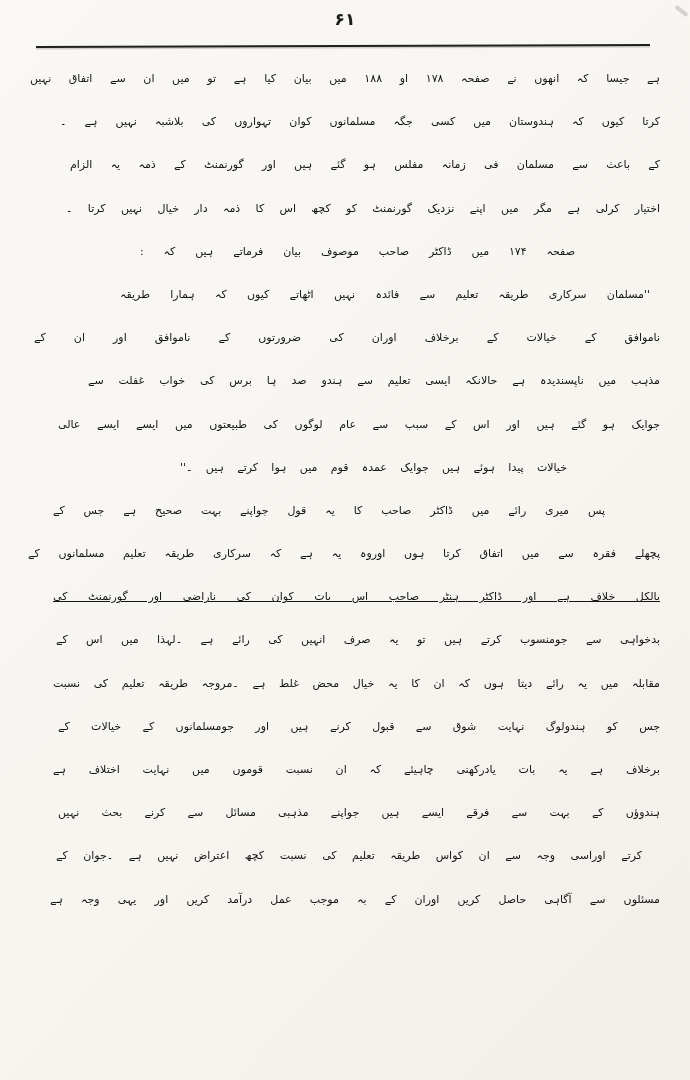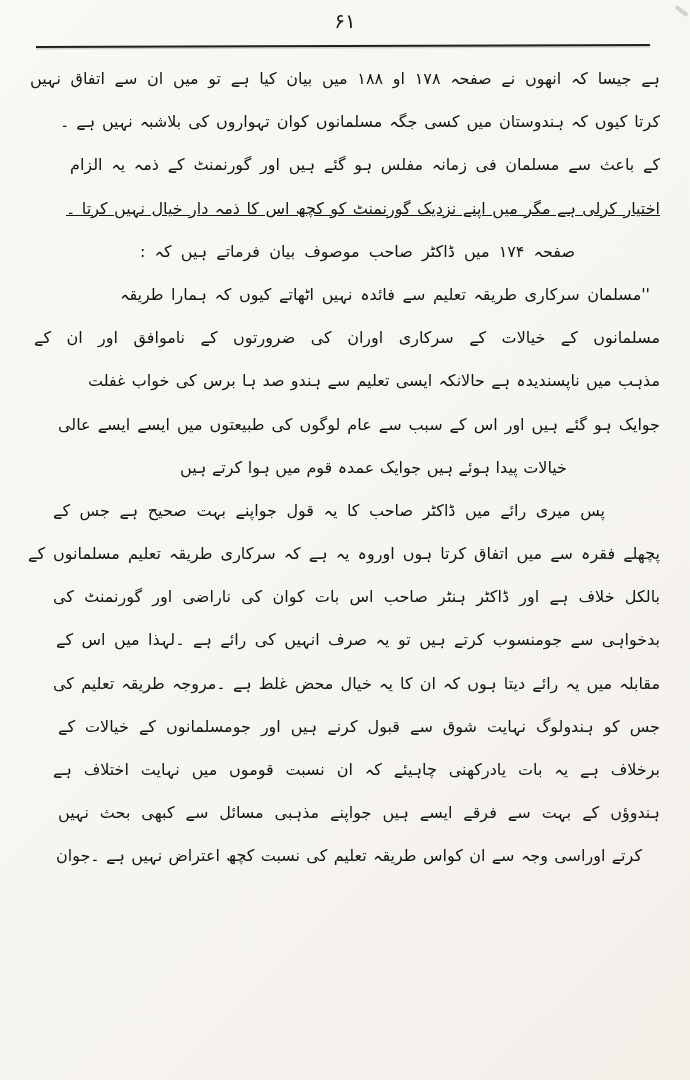--- a/index.html
+++ b/index.html
@@ -11,21 +11,21 @@
   .page{
     position:relative;
     width:690px;height:1080px;
     background:linear-gradient(135deg,#f9f8f4 0%,#f7f5f0 55%,#f2efe9 100%);
     overflow:hidden;
     color:#161616;
   }
   .page-number{
     position:absolute;top:9px;left:0;right:0;
     text-align:center;
-    font-size:20px;font-weight:normal;
+    font-size:17px;font-weight:bold;
     letter-spacing:1px;
     direction:rtl;
     color:#1b1b1b;
   }
   .header-rule{
     position:absolute;top:45px;left:36px;right:40px;height:2px;
     background:#202020;
     transform:rotate(-0.2deg);
     box-shadow:0 1.5px 0 rgba(30,30,30,0.18);
   }
@@ -35,21 +35,21 @@
     transform:rotate(38deg);
     border-radius:2px;
   }
   .text-block{
     position:absolute;top:57px;right:30px;left:28px;bottom:0;
     direction:rtl;
   }
   .line{
     height:43.2px;
     line-height:43.2px;
-    font-size:16px;
+    font-size:11px;
     text-align:justify;
     text-align-last:justify;
     -moz-text-align-last:justify;
     overflow:hidden;
     color:#141414;
   }
 </style>
 </head>
 <body>
 
@@ -57,30 +57,31 @@
   <div class="page-number">۶۱</div>
 
   <div class="header-rule"></div>
 
   <div class="scan-smudge"></div>
 
   <div class="text-block" id="text-block">
       <div class="line" style="padding-right: 0px; padding-left: 2px;">ہے جیسا کہ انھوں نے صفحہ ۱۷۸ او ۱۸۸ میں بیان کیا ہے تو میں ان سے اتفاق نہیں</div>
       <div class="line" style="padding-right: 0px; padding-left: 32px;">کرتا کیوں کہ ہندوستان میں کسی جگہ مسلمانوں کوان تہواروں کی بلاشبہ نہیں ہے ۔</div>
       <div class="line" style="padding-right: 0px; padding-left: 42px;">کے باعث سے مسلمان فی زمانہ مفلس ہو گئے ہیں اور گورنمنٹ کے ذمہ یہ الزام</div>
-      <div class="line" style="padding-right: 0px; padding-left: 38px; text-decoration: underline;">اختیار کرلی ہے مگر میں اپنے نزدیک گورنمنٹ کو کچھ اس کا ذمہ دار خیال نہیں کرتا ۔</div>
+      <div class="line" style="padding-right: 0px; padding-left: 38px;">اختیار کرلی ہے مگر میں اپنے نزدیک گورنمنٹ کو کچھ اس کا ذمہ دار خیال نہیں کرتا ۔</div>
       <div class="line" style="padding-right: 85px; padding-left: 112px;">صفحہ ۱۷۴ میں ڈاکٹر صاحب موصوف بیان فرماتے ہیں کہ :</div>
       <div class="line" style="padding-right: 10px; padding-left: 92px;">''مسلمان سرکاری طریقہ تعلیم سے فائدہ نہیں اٹھاتے کیوں کہ ہمارا طریقہ</div>
-      <div class="line" style="padding-right: 0px; padding-left: 6px;">مسلمانوں کے خیالات کے سرکاری اوران کی ضرورتوں کے ناموافق اور ان کے</div>
+      <div class="line" style="padding-right: 0px; padding-left: 6px;">ناموافق کے خیالات کے برخلاف اوران کی ضرورتوں کے ناموافق اور ان کے</div>
       <div class="line" style="padding-right: 0px; padding-left: 60px;">مذہب میں ناپسندیدہ ہے حالانکہ ایسی تعلیم سے ہندو صد ہا برس کی خواب غفلت سے</div>
       <div class="line" style="padding-right: 0px; padding-left: 30px;">جوایک ہو گئے ہیں اور اس کے سبب سے عام لوگوں کی طبیعتوں میں ایسے ایسے عالی</div>
       <div class="line" style="padding-right: 93px; padding-left: 152px;">خیالات پیدا ہوئے ہیں جوایک عمدہ قوم میں ہوا کرتے ہیں ۔''</div>
       <div class="line" style="padding-right: 55px; padding-left: 25px;">پس میری رائے میں ڈاکٹر صاحب کا یہ قول جواپنے بہت صحیح ہے جس کے</div>
       <div class="line" style="padding-right: 0px; padding-left: 0px;">پچھلے فقرہ سے میں اتفاق کرتا ہوں اوروہ یہ ہے کہ سرکاری طریقہ تعلیم مسلمانوں کے</div>
-      <div class="line" style="padding-right: 0px; padding-left: 25px;">بالکل خلاف ہے اور ڈاکٹر ہنٹر صاحب اس بات کوان کی ناراضی اور گورنمنٹ کی</div>
+      <div class="line" style="padding-right: 0px; padding-left: 25px; text-decoration: underline;">بالکل خلاف ہے اور ڈاکٹر ہنٹر صاحب اس بات کوان کی ناراضی اور گورنمنٹ کی</div>
       <div class="line" style="padding-right: 0px; padding-left: 28px;">بدخواہی سے جومنسوب کرتے ہیں تو یہ صرف انہیں کی رائے ہے ۔لہذا میں اس کے</div>
       <div class="line" style="padding-right: 0px; padding-left: 25px;">مقابلہ میں یہ رائے دیتا ہوں کہ ان کا یہ خیال محض غلط ہے ۔مروجہ طریقہ تعلیم کی نسبت</div>
       <div class="line" style="padding-right: 0px; padding-left: 30px;">جس کو ہندولوگ نہایت شوق سے قبول کرنے ہیں اور جومسلمانوں کے خیالات کے</div>
       <div class="line" style="padding-right: 0px; padding-left: 25px;">برخلاف ہے یہ بات یادرکھنی چاہیئے کہ ان نسبت قوموں میں نہایت اختلاف ہے</div>
-      <div class="line" style="padding-right: 0px; padding-left: 30px;">ہندوؤں کے بہت سے فرقے ایسے ہیں جواپنے مذہبی مسائل سے کبھی بحث نہیں</div>
+      <div class="line" style="padding-right: 0px; padding-left: 30px;">ہندوؤں کے بہت سے فرقے ایسے ہیں جواپنے مذہبی مسائل سے کرنے بحث نہیں</div>
       <div class="line" style="padding-right: 18px; padding-left: 28px;">کرتے اوراسی وجہ سے ان کواس طریقہ تعلیم کی نسبت کچھ اعتراض نہیں ہے ۔جوان کے</div>
+      <div class="line" style="padding-right: 0px; padding-left: 22px;">مسئلوں سے آگاہی حاصل کریں اوران کے بہ موجب عمل درآمد کریں اور یہی وجہ ہے</div>
     </div>
 </div>
 
 </body></html>

